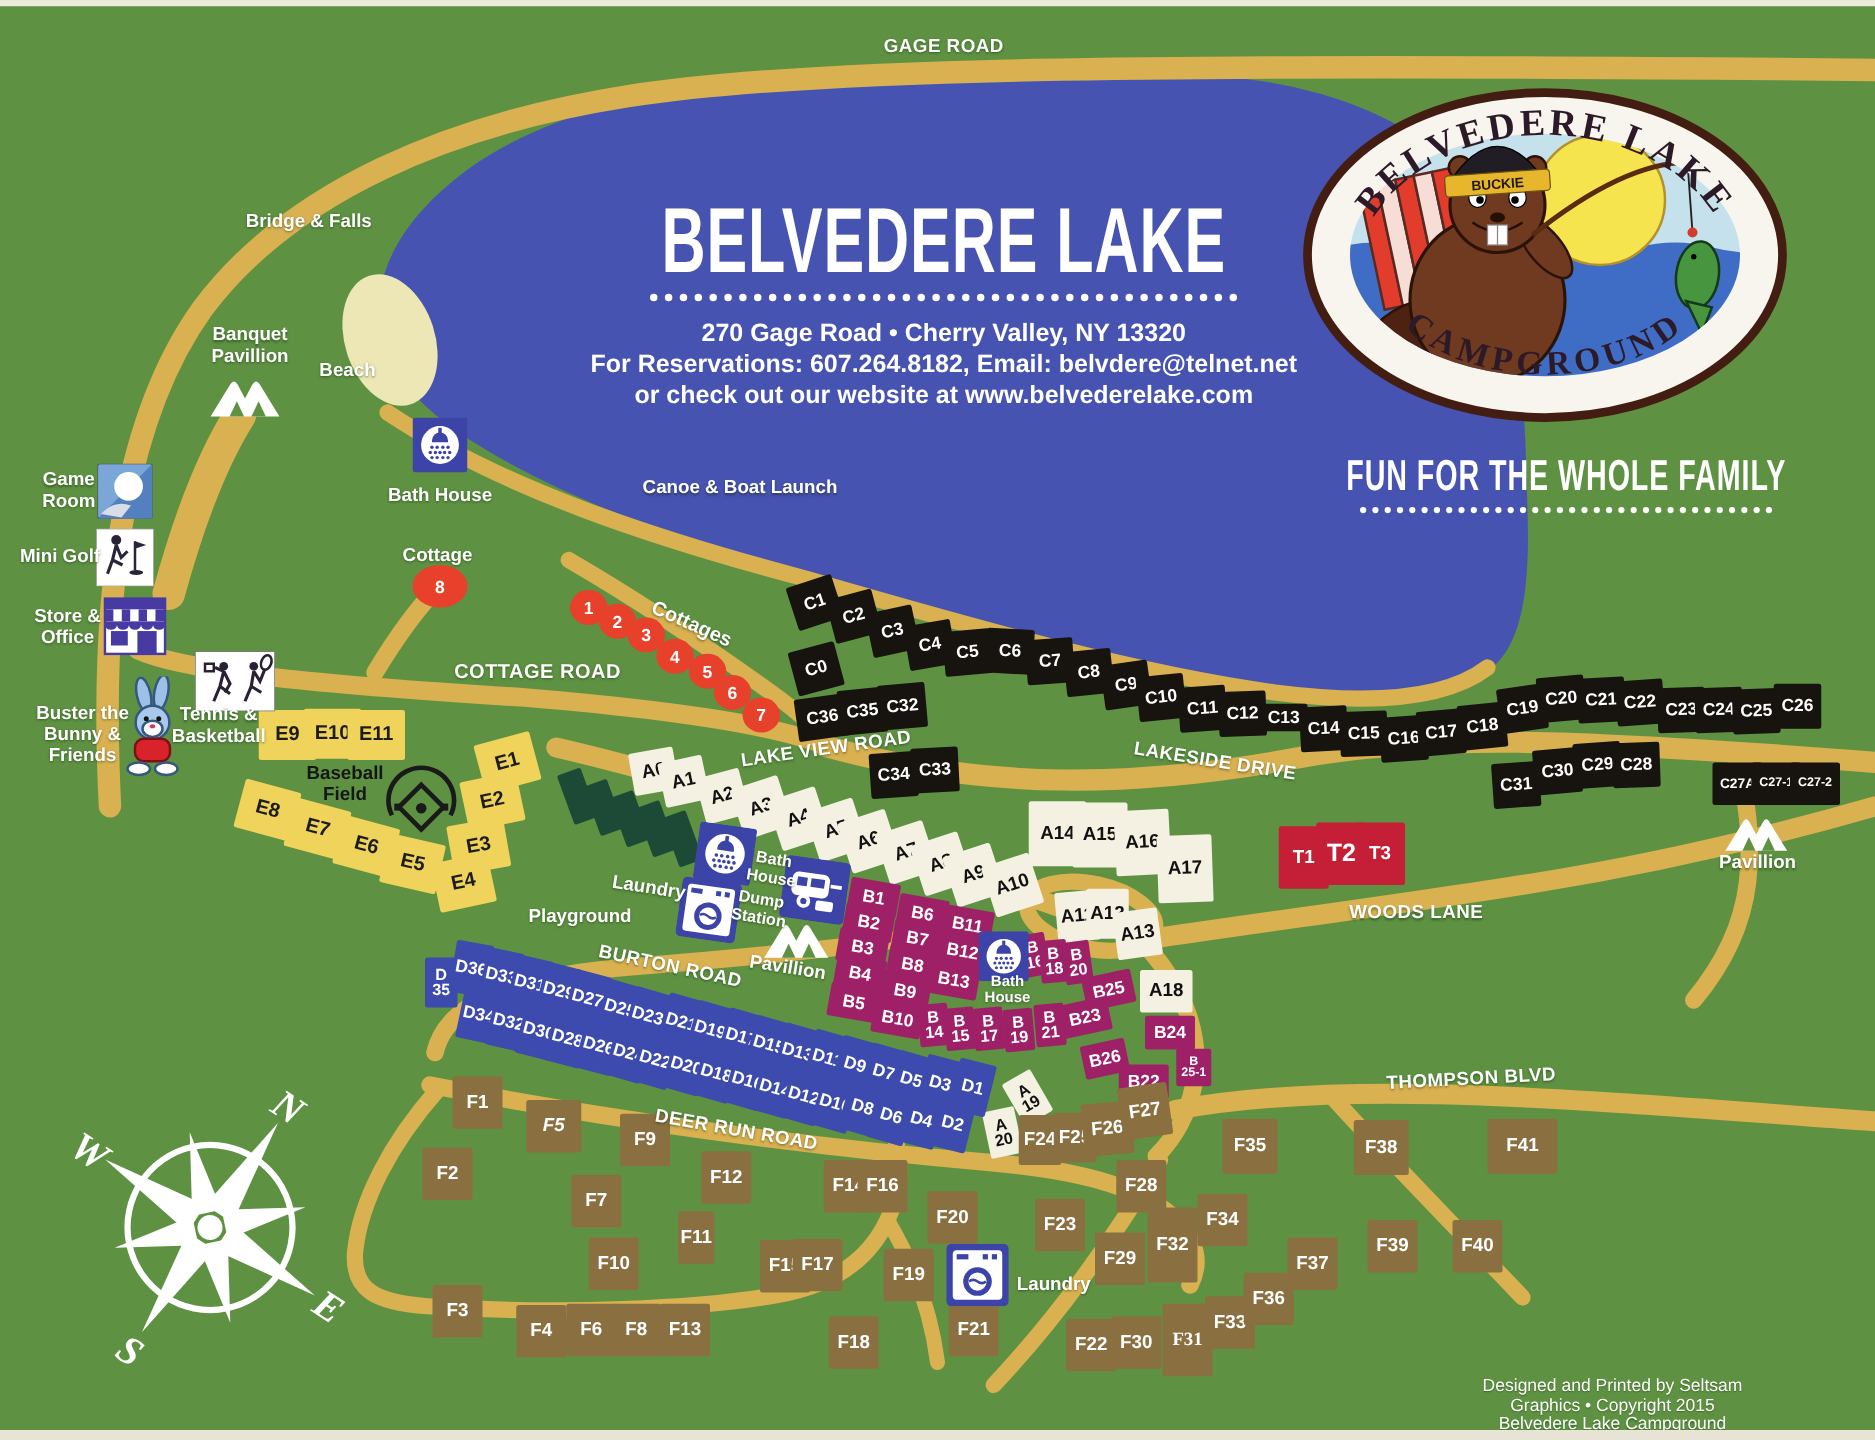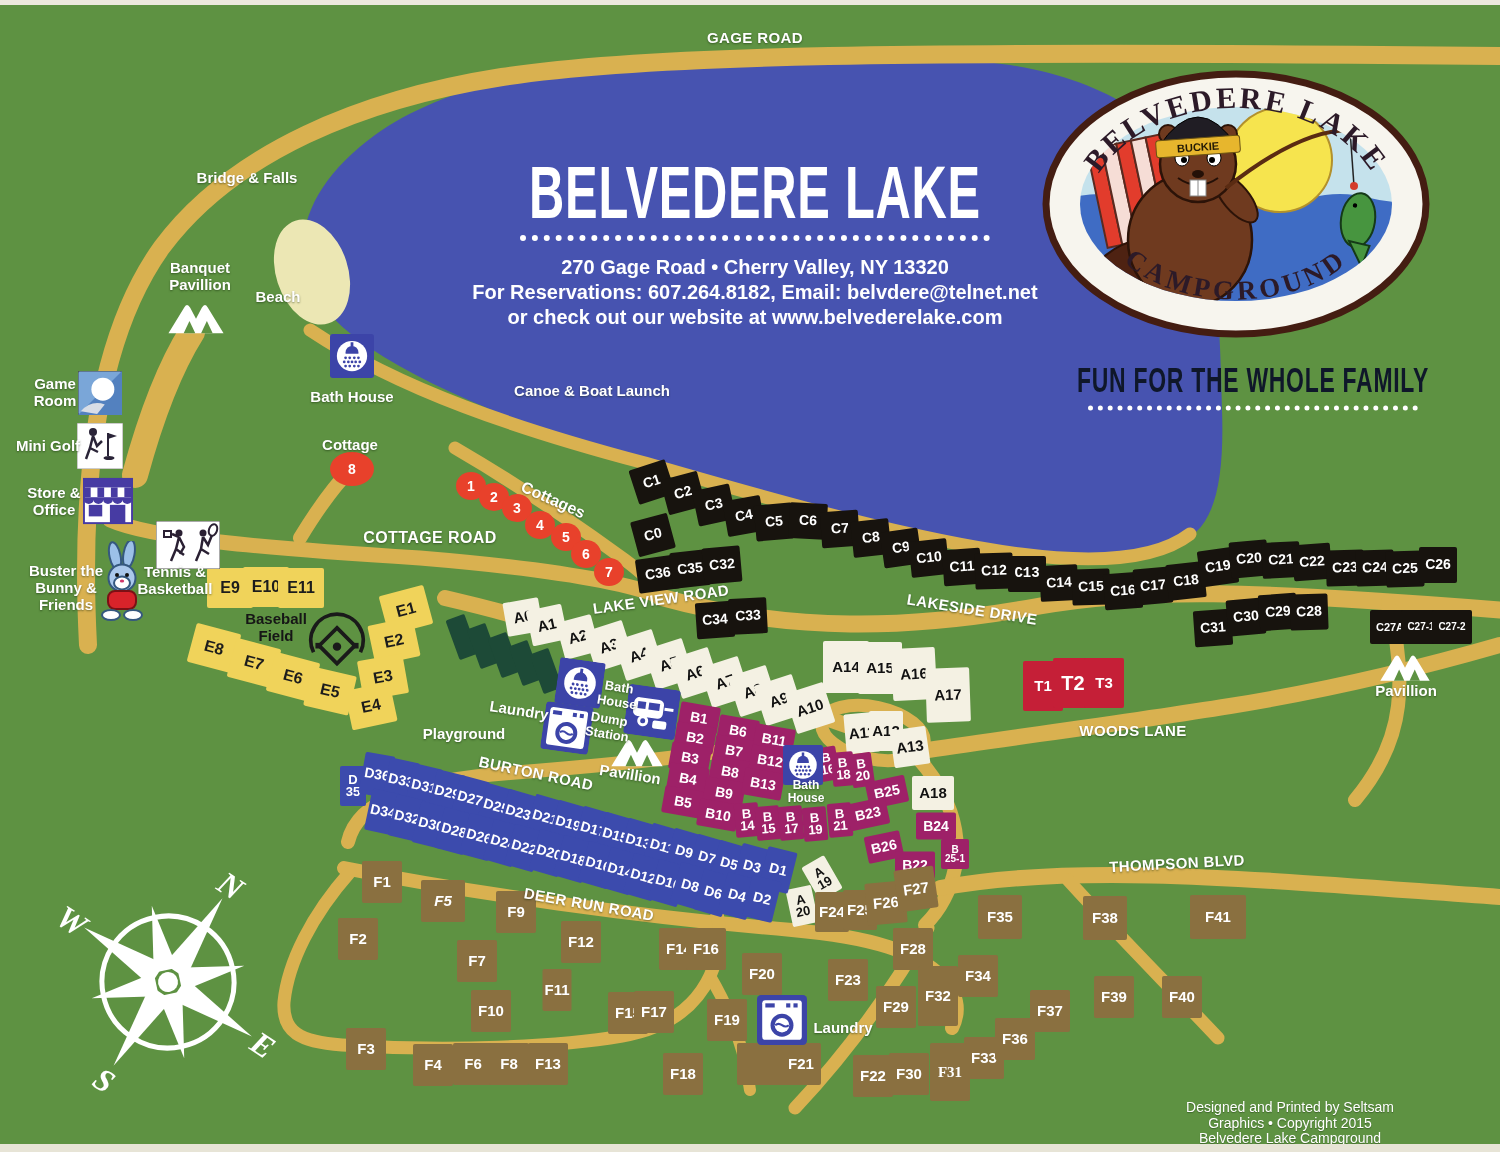--- a/index.html
+++ b/index.html
@@ -28,21 +28,21 @@
            display:flex;align-items:center;justify-content:center;border-radius:50%;z-index:20;}
   .icon{position:absolute;z-index:25;}
   .icon svg{width:100%;height:100%;display:block;}
   #title-block{position:absolute;left:755px;top:150px;width:0;height:0;z-index:40;}
   .tb{position:absolute;transform:translate(-50%,-50%);color:#fff;text-align:center;white-space:nowrap;}
   #lake-title{top:42px;font-weight:bold;font-size:66px;}
   #lake-title span,#tagline span{display:inline-block;transform:scaleX(.74) scaleY(1.12);letter-spacing:1px;}
   .dotline{position:absolute;transform:translate(-50%,-50%);border-top:6px dotted #fff;z-index:40;}
   .addr{font-weight:bold;font-size:20px;}
   #tagline{position:absolute;left:1253px;top:381px;transform:translate(-50%,-50%);
-           color:#0f172a;font-weight:bold;font-size:31px;white-space:nowrap;z-index:40;}
+           color:#ffffff;font-weight:bold;font-size:31px;white-space:nowrap;z-index:40;}
   #logo{position:absolute;left:1040px;top:68px;width:392px;height:272px;z-index:45;}
 </style>
 </head>
 <body>
 
 <div id="stage" style="--c-grass: #5e9242; --c-lake: #4753b0; --c-road: #d9b150; --c-sand: #ece7b4;">
 
   <svg id="terrain" width="1500" height="1152">
 
     <path d="M618,58 C520,70 430,95 375,135 C330,168 305,205 303,245
@@ -212,21 +212,21 @@
       <div class="site site-c" style="left: 714px; top: 505px; width: 38px; height: 36px; font-size: 14px; transform: translate(-50%, -50%) rotate(-12deg);">C3</div>
       <div class="site site-c" style="left: 744px; top: 516px; width: 38px; height: 36px; font-size: 14px; transform: translate(-50%, -50%) rotate(-10deg);">C4</div>
       <div class="site site-c" style="left: 774px; top: 522px; width: 38px; height: 36px; font-size: 14px; transform: translate(-50%, -50%) rotate(-5deg);">C5</div>
       <div class="site site-c" style="left: 808px; top: 521px; width: 38px; height: 36px; font-size: 14px; transform: translate(-50%, -50%) rotate(3deg);">C6</div>
       <div class="site site-c" style="left: 840px; top: 529px; width: 38px; height: 36px; font-size: 14px; transform: translate(-50%, -50%) rotate(-4deg);">C7</div>
       <div class="site site-c" style="left: 871px; top: 538px; width: 38px; height: 36px; font-size: 14px; transform: translate(-50%, -50%) rotate(-6deg);">C8</div>
       <div class="site site-c" style="left: 901px; top: 548px; width: 38px; height: 36px; font-size: 14px; transform: translate(-50%, -50%) rotate(-8deg);">C9</div>
       <div class="site site-c" style="left: 929px; top: 558px; width: 38px; height: 36px; font-size: 14px; transform: translate(-50%, -50%) rotate(-6deg);">C10</div>
       <div class="site site-c" style="left: 962px; top: 567px; width: 38px; height: 36px; font-size: 14px; transform: translate(-50%, -50%) rotate(-4deg);">C11</div>
       <div class="site site-c" style="left: 994px; top: 571px; width: 38px; height: 36px; font-size: 14px; transform: translate(-50%, -50%) rotate(-2deg);">C12</div>
-      <div class="site site-c" style="left: 1027px; top: 574px; width: 38px; height: 36px; font-size: 14px; transform: translate(-50%, -50%) rotate(0deg); font-family: Liberation Mono, monospace;">C13</div>
+      <div class="site site-c" style="left: 1027px; top: 574px; width: 38px; height: 22px; font-size: 14px; transform: translate(-50%, -50%) rotate(0deg);">C13</div>
       <div class="site site-c" style="left: 1059px; top: 583px; width: 38px; height: 36px; font-size: 14px; transform: translate(-50%, -50%) rotate(-3deg);">C14</div>
       <div class="site site-c" style="left: 1091px; top: 587px; width: 38px; height: 36px; font-size: 14px; transform: translate(-50%, -50%) rotate(-2deg);">C15</div>
       <div class="site site-c" style="left: 1123px; top: 591px; width: 38px; height: 36px; font-size: 14px; transform: translate(-50%, -50%) rotate(-4deg);">C16</div>
       <div class="site site-c" style="left: 1153px; top: 586px; width: 38px; height: 36px; font-size: 14px; transform: translate(-50%, -50%) rotate(-5deg);">C17</div>
       <div class="site site-c" style="left: 1186px; top: 581px; width: 38px; height: 36px; font-size: 14px; transform: translate(-50%, -50%) rotate(-6deg);">C18</div>
       <div class="site site-c" style="left: 1218px; top: 567px; width: 38px; height: 36px; font-size: 14px; transform: translate(-50%, -50%) rotate(-8deg);">C19</div>
       <div class="site site-c" style="left: 1249px; top: 559px; width: 38px; height: 36px; font-size: 14px; transform: translate(-50%, -50%) rotate(-5deg);">C20</div>
       <div class="site site-c" style="left: 1281px; top: 560px; width: 38px; height: 36px; font-size: 14px; transform: translate(-50%, -50%) rotate(-3deg);">C21</div>
       <div class="site site-c" style="left: 1312px; top: 562px; width: 38px; height: 36px; font-size: 14px; transform: translate(-50%, -50%) rotate(-4deg);">C22</div>
       <div class="site site-c" style="left: 1345px; top: 568px; width: 38px; height: 36px; font-size: 14px; transform: translate(-50%, -50%) rotate(-2deg);">C23</div>
@@ -369,21 +369,21 @@
       <div class="site site-f" style="left: 557px; top: 990px; width: 29px; height: 42px; font-size: 15px; transform: translate(-50%, -50%) rotate(0deg);">F11</div>
       <div class="site site-f" style="left: 581px; top: 942px; width: 40px; height: 42px; font-size: 15px; transform: translate(-50%, -50%) rotate(0deg);">F12</div>
       <div class="site site-f" style="left: 548px; top: 1064px; width: 40px; height: 42px; font-size: 15px; transform: translate(-50%, -50%) rotate(0deg);">F13</div>
       <div class="site site-f" style="left: 679px; top: 949px; width: 40px; height: 42px; font-size: 15px; transform: translate(-50%, -50%) rotate(0deg);">F14</div>
       <div class="site site-f" style="left: 706px; top: 949px; width: 40px; height: 42px; font-size: 15px; transform: translate(-50%, -50%) rotate(0deg);">F16</div>
       <div class="site site-f" style="left: 628px; top: 1013px; width: 40px; height: 42px; font-size: 15px; transform: translate(-50%, -50%) rotate(0deg);">F15</div>
       <div class="site site-f" style="left: 654px; top: 1012px; width: 40px; height: 42px; font-size: 15px; transform: translate(-50%, -50%) rotate(0deg);">F17</div>
       <div class="site site-f" style="left: 683px; top: 1074px; width: 40px; height: 42px; font-size: 15px; transform: translate(-50%, -50%) rotate(0deg);">F18</div>
       <div class="site site-f" style="left: 727px; top: 1020px; width: 40px; height: 42px; font-size: 15px; transform: translate(-50%, -50%) rotate(0deg);">F19</div>
       <div class="site site-f" style="left: 762px; top: 974px; width: 40px; height: 42px; font-size: 15px; transform: translate(-50%, -50%) rotate(0deg);">F20</div>
-      <div class="site site-f" style="left: 779px; top: 1064px; width: 40px; height: 42px; font-size: 15px; transform: translate(-50%, -50%) rotate(0deg); padding-left: 44px;">F21</div>
+      <div class="site site-f" style="left: 779px; top: 1064px; width: 40px; height: 42px; font-size: 15px; transform: translate(-50%, -50%) rotate(0deg);">F21</div>
       <div class="site site-f" style="left: 873px; top: 1076px; width: 40px; height: 42px; font-size: 15px; transform: translate(-50%, -50%) rotate(0deg);">F22</div>
       <div class="site site-f" style="left: 848px; top: 980px; width: 40px; height: 42px; font-size: 15px; transform: translate(-50%, -50%) rotate(0deg);">F23</div>
       <div class="site site-f" style="left: 832px; top: 912px; width: 34px; height: 40px; font-size: 15px; transform: translate(-50%, -50%) rotate(0deg);">F24</div>
       <div class="site site-f" style="left: 860px; top: 910px; width: 34px; height: 40px; font-size: 15px; transform: translate(-50%, -50%) rotate(0deg);">F25</div>
       <div class="site site-f" style="left: 886px; top: 903px; width: 40px; height: 42px; font-size: 15px; transform: translate(-50%, -50%) rotate(-5deg);">F26</div>
       <div class="site site-f" style="left: 916px; top: 889px; width: 40px; height: 42px; font-size: 15px; transform: translate(-50%, -50%) rotate(-8deg);">F27</div>
       <div class="site site-f" style="left: 913px; top: 949px; width: 40px; height: 42px; font-size: 15px; transform: translate(-50%, -50%) rotate(0deg);">F28</div>
       <div class="site site-f" style="left: 896px; top: 1007px; width: 40px; height: 42px; font-size: 15px; transform: translate(-50%, -50%) rotate(0deg);">F29</div>
       <div class="site site-f" style="left: 909px; top: 1074px; width: 40px; height: 42px; font-size: 15px; transform: translate(-50%, -50%) rotate(0deg);">F30</div>
       <div class="site site-f" style="left: 950px; top: 1072px; width: 40px; height: 58px; font-size: 15px; transform: translate(-50%, -50%) rotate(0deg); font-family: Liberation Serif, serif;">F31</div>

